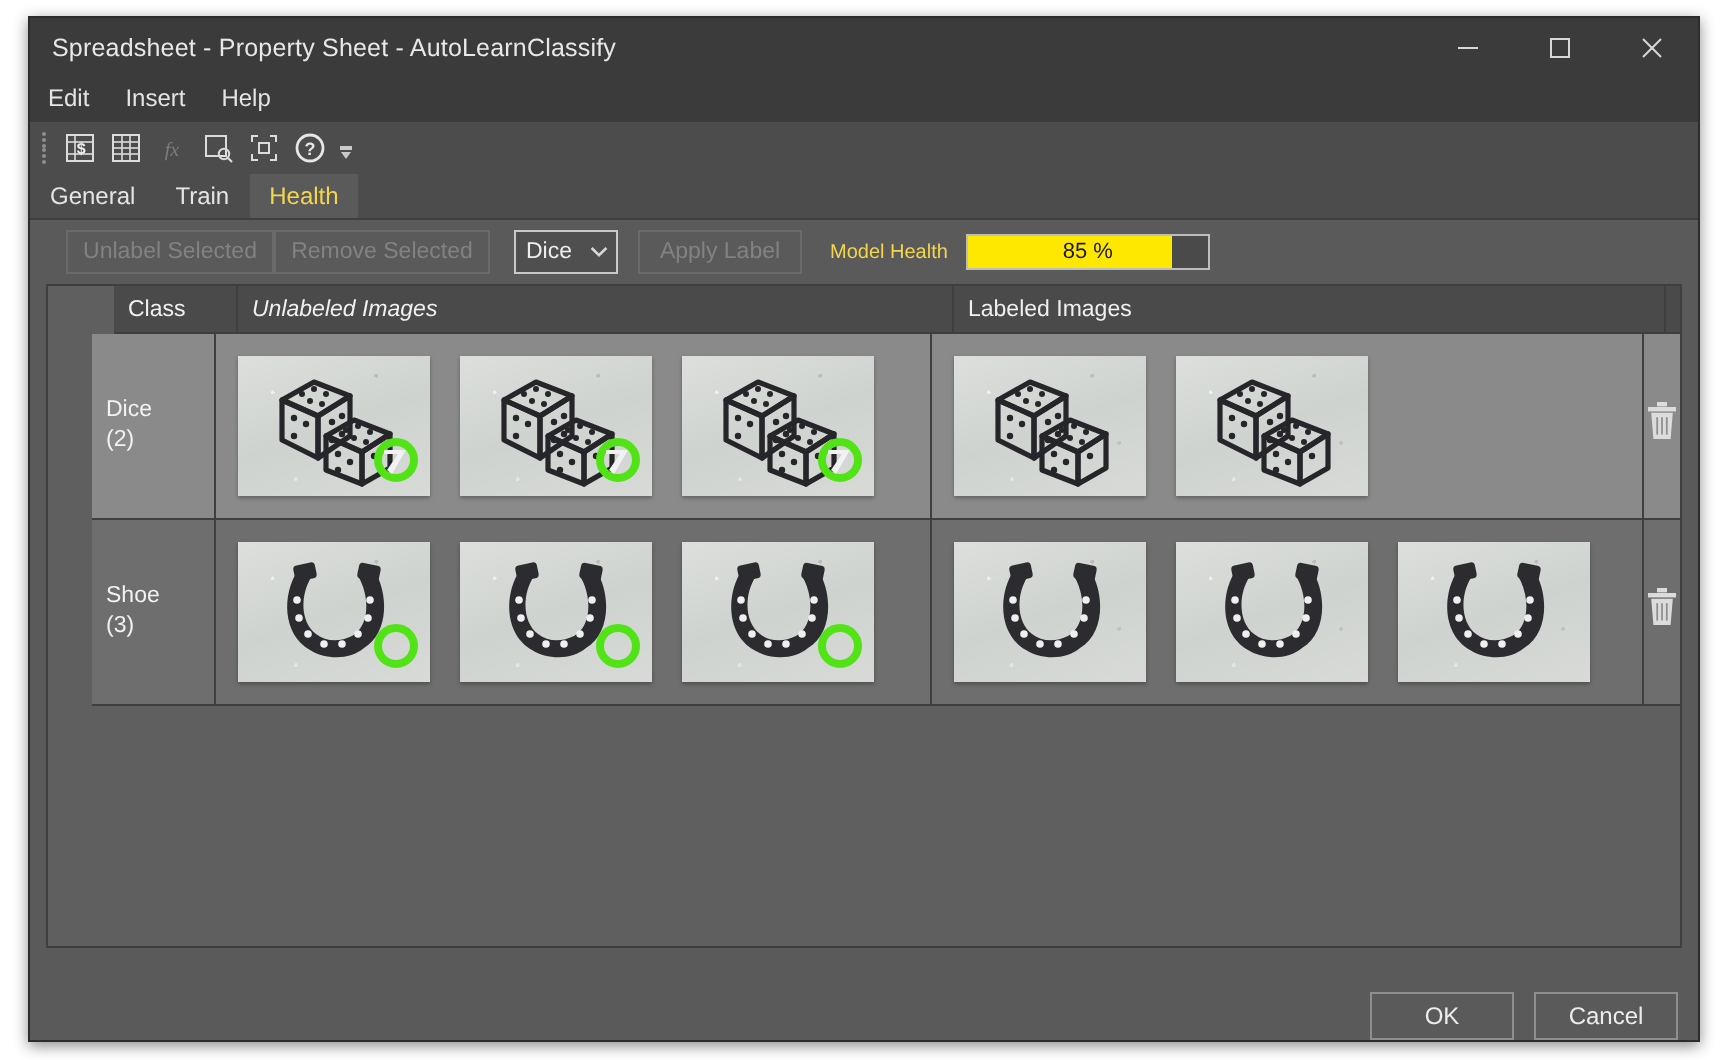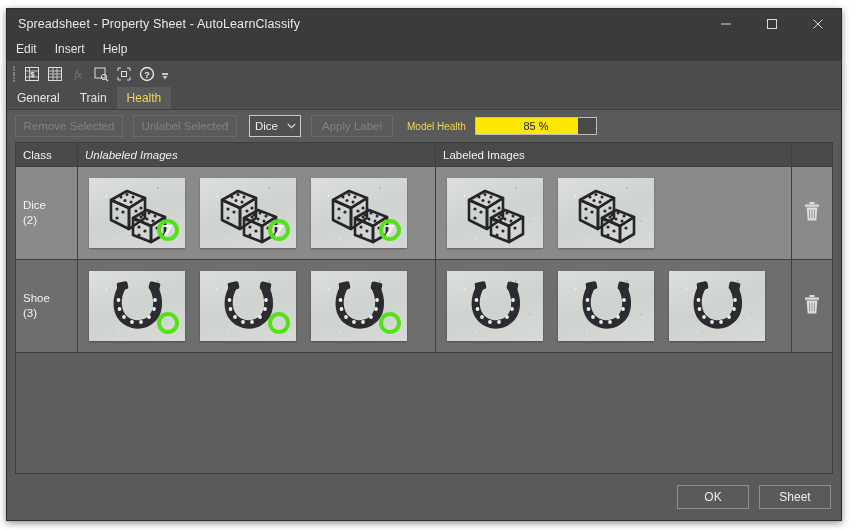--- a/index.html
+++ b/index.html
@@ -9,21 +9,21 @@
   }
   body {
     width: 865px;
     height: 530px;
     font-family: "Liberation Sans", sans-serif;
     overflow: hidden;
   }
 
   #app {
     position: absolute;
-    left: 6px;
+    left: 14px;
     top: 8px;
     width: 836px;
     height: 513px;
     background: #5a5a5a;
     border: 1px solid #2d2d2d;
     box-sizing: border-box;
     box-shadow: 0 2px 7px rgba(0,0,0,0.45);
     display: flex;
     flex-direction: column;
   }
@@ -224,20 +224,21 @@
 
   
   .gridwrap {
     margin: 0 8px 0 8px;
     flex: 1 1 auto;
     border: 1px solid #3f3f3f;
     background: #5f5f5f;
     display: flex;
     flex-direction: column;
     min-height: 0;
+    align-items: flex-end;
   }
   .grid-head {
     height: 23px;
     background: #4a4a4a;
     display: flex;
     flex: none;
     border-bottom: 1px solid #3f3f3f;
   }
   .hcell {
     color: #f0f0f0;
@@ -325,21 +326,21 @@
     height: 26px;
   }
 
   .grid-filler { flex: 1 1 auto; background: #5f5f5f; min-height: 0; }
 
   
   .footer {
     height: 46px;
     flex: none;
     display: flex;
-    align-items: center;
+    align-items: flex-end;
     justify-content: flex-end;
     padding-right: 10px;
     gap: 10px;
   }
   .fbtn {
     width: 72px;
     height: 24px;
     border: 1px solid #8e8e8e;
     background: #5a5a5a;
     color: #ececec;
@@ -456,22 +457,22 @@
     </div>
   </div>
 
   <div class="tabstrip">
     <div class="tab">General</div>
     <div class="tab">Train</div>
     <div class="tab active">Health</div>
   </div>
 
   <div class="actionbar">
+    <div class="btn btn-unlabel disabled">Unlabel Selected</div>
     <div class="btn btn-remove disabled">Remove Selected</div>
-    <div class="btn btn-unlabel disabled">Unlabel Selected</div>
 
     <div class="combo">
       <span class="combo-val">Dice</span>
       <span class="combo-arrow">
         <svg width="9" height="6" viewBox="0 0 9 6">
             <path d="M0.8 1 L4.5 4.6 L8.2 1" fill="none" stroke="#d6d6d6" stroke-width="1.3"></path>
           </svg>
       </span>
     </div>
 
@@ -860,16 +861,16 @@
           </span>
         </div>
       </div>
 
       <div class="grid-filler"></div>
     </div>
   </div>
 
   <div class="footer">
     <div class="fbtn">OK</div>
-    <div class="fbtn">Sheet</div>
+    <div class="fbtn">Cancel</div>
   </div>
 
 </div>
 
 </body></html>

